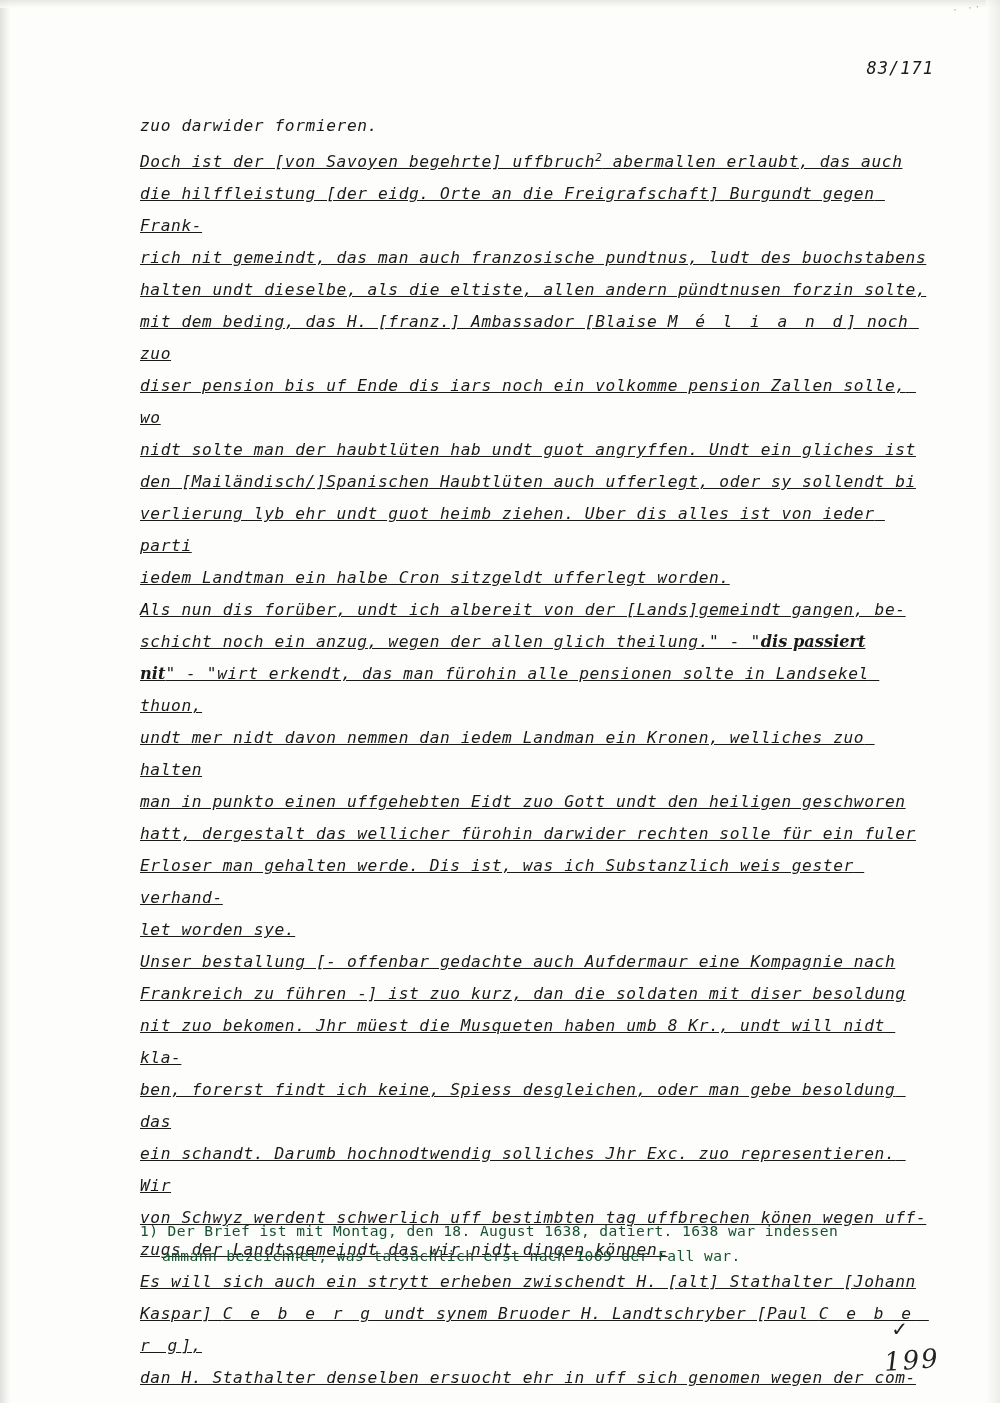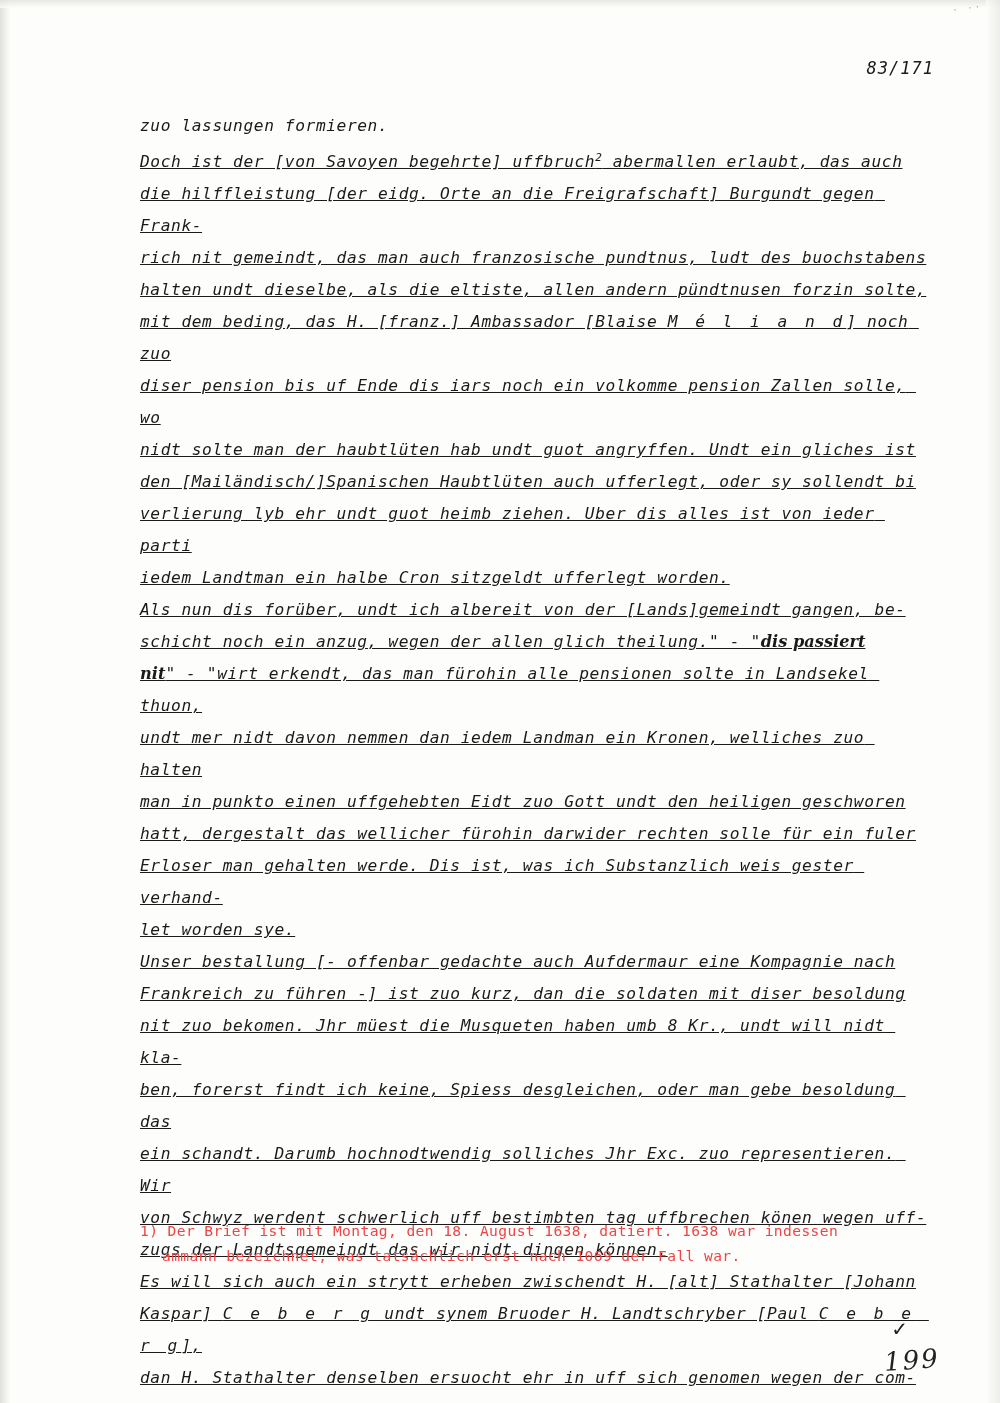--- a/index.html
+++ b/index.html
@@ -103,21 +103,21 @@
   .footnote {
     position: absolute;
     left: 140px;
     top: 1218px;
     width: 790px;
     font-size: 14.6px;
     line-height: 25px;
     letter-spacing: .4px;
     font-family: "DejaVu Sans Mono", monospace;
     font-style: normal;
-    color: #ef4444;
+    color: #14532d;
   }
   .footnote .fn-line { white-space: pre-wrap; }
   .footnote .fn-indent { padding-left: 22px; }
 
   .hand-number {
     position: absolute;
     right: 60px;
     bottom: 28px;
     font-family: "DejaVu Serif", serif;
     font-size: 26px;
@@ -141,21 +141,21 @@
 <div class="page">
 
   <div class="scan-edge-left"></div>
   <div class="scan-edge-top"></div>
   <div class="scan-edge-right"></div>
   <div class="scan-mark">˙ ˙˙</div>
 
   <div class="page-number">83/171</div>
 
   <div class="content">
-    <div class="para"><div>zuo lassungen formieren.</div></div>
+    <div class="para"><div>zuo darwider formieren.</div></div>
     <div class="para"><div>Doch ist der [von Savoyen begehrte] uffbruch<span class="sup">2</span> abermallen erlaubt, das auch</div><div>die hilffleistung [der eidg. Orte an die Freigrafschaft] Burgundt gegen Frank-</div><div>rich nit gemeindt, das man auch franzosische pundtnus, ludt des buochstabens</div><div>halten undt dieselbe, als die eltiste, allen andern pündtnusen forzin solte,</div><div>mit dem beding, das H. [franz.] Ambassador [Blaise <span class="spaced">M é l i a n d</span>] noch zuo</div><div>diser pension bis uf Ende dis iars noch ein volkomme pension Zallen solle, wo</div><div>nidt solte man der haubtlüten hab undt guot angryffen. Undt ein gliches ist</div><div>den [Mailändisch/]Spanischen Haubtlüten auch ufferlegt, oder sy sollendt bi</div><div>verlierung lyb ehr undt guot heimb ziehen. Uber dis alles ist von ieder parti</div><div>iedem Landtman ein halbe Cron sitzgeldt ufferlegt worden.</div></div>
     <div class="para"><div>Als nun dis forüber, undt ich albereit von der [Lands]gemeindt gangen, be-</div><div>schicht noch ein anzug, wegen der allen glich theilung." - "<span class="handwritten">dis passiert</span></div><div><span class="handwritten">nit</span>" - "wirt erkendt, das man fürohin alle pensionen solte in Landsekel thuon,</div><div>undt mer nidt davon nemmen dan iedem Landman ein Kronen, welliches zuo halten</div><div>man in punkto einen uffgehebten Eidt zuo Gott undt den heiligen geschworen</div><div>hatt, dergestalt das wellicher fürohin darwider rechten solle für ein fuler</div><div>Erloser man gehalten werde. Dis ist, was ich Substanzlich weis gester verhand-</div><div>let worden sye.</div></div>
     <div class="para"><div>Unser bestallung [- offenbar gedachte auch Aufdermaur eine Kompagnie nach</div><div>Frankreich zu führen -] ist zuo kurz, dan die soldaten mit diser besoldung</div><div>nit zuo bekomen. Jhr müest die Musqueten haben umb 8 Kr., undt will nidt kla-</div><div>ben, forerst findt ich keine, Spiess desgleichen, oder man gebe besoldung das</div><div>ein schandt. Darumb hochnodtwendig solliches Jhr Exc. zuo representieren. Wir</div><div>von Schwyz werdent schwerlich uff bestimbten tag uffbrechen könen wegen uff-</div><div>zugs der Landtsgemeindt das wir nidt dingen können.</div></div>
     <div class="para"><div>Es will sich auch ein strytt erheben zwischendt H. [alt] Stathalter [Johann</div><div>Kaspar] <span class="spaced">C e b e r g</span> undt synem Bruoder H. Landtschryber [Paul <span class="spaced">C e b e r g</span>],</div><div>dan H. Stathalter denselben ersuocht ehr in uff sich genomen wegen der com-</div><div>pagnie [Ceberg, in mail./span. Diensten?] monatlich zuo contentieren, mit ge-</div></div>
 
   </div>
 
   <div class="footnote">
     <div class="fn-line">1) Der Brief ist mit Montag, den 18. August 1638, datiert. 1638 war indessen</div>
     <div class="fn-line fn-indent">ammann bezeichnet, was tatsächlich erst nach 1069 der Fall war.</div>

